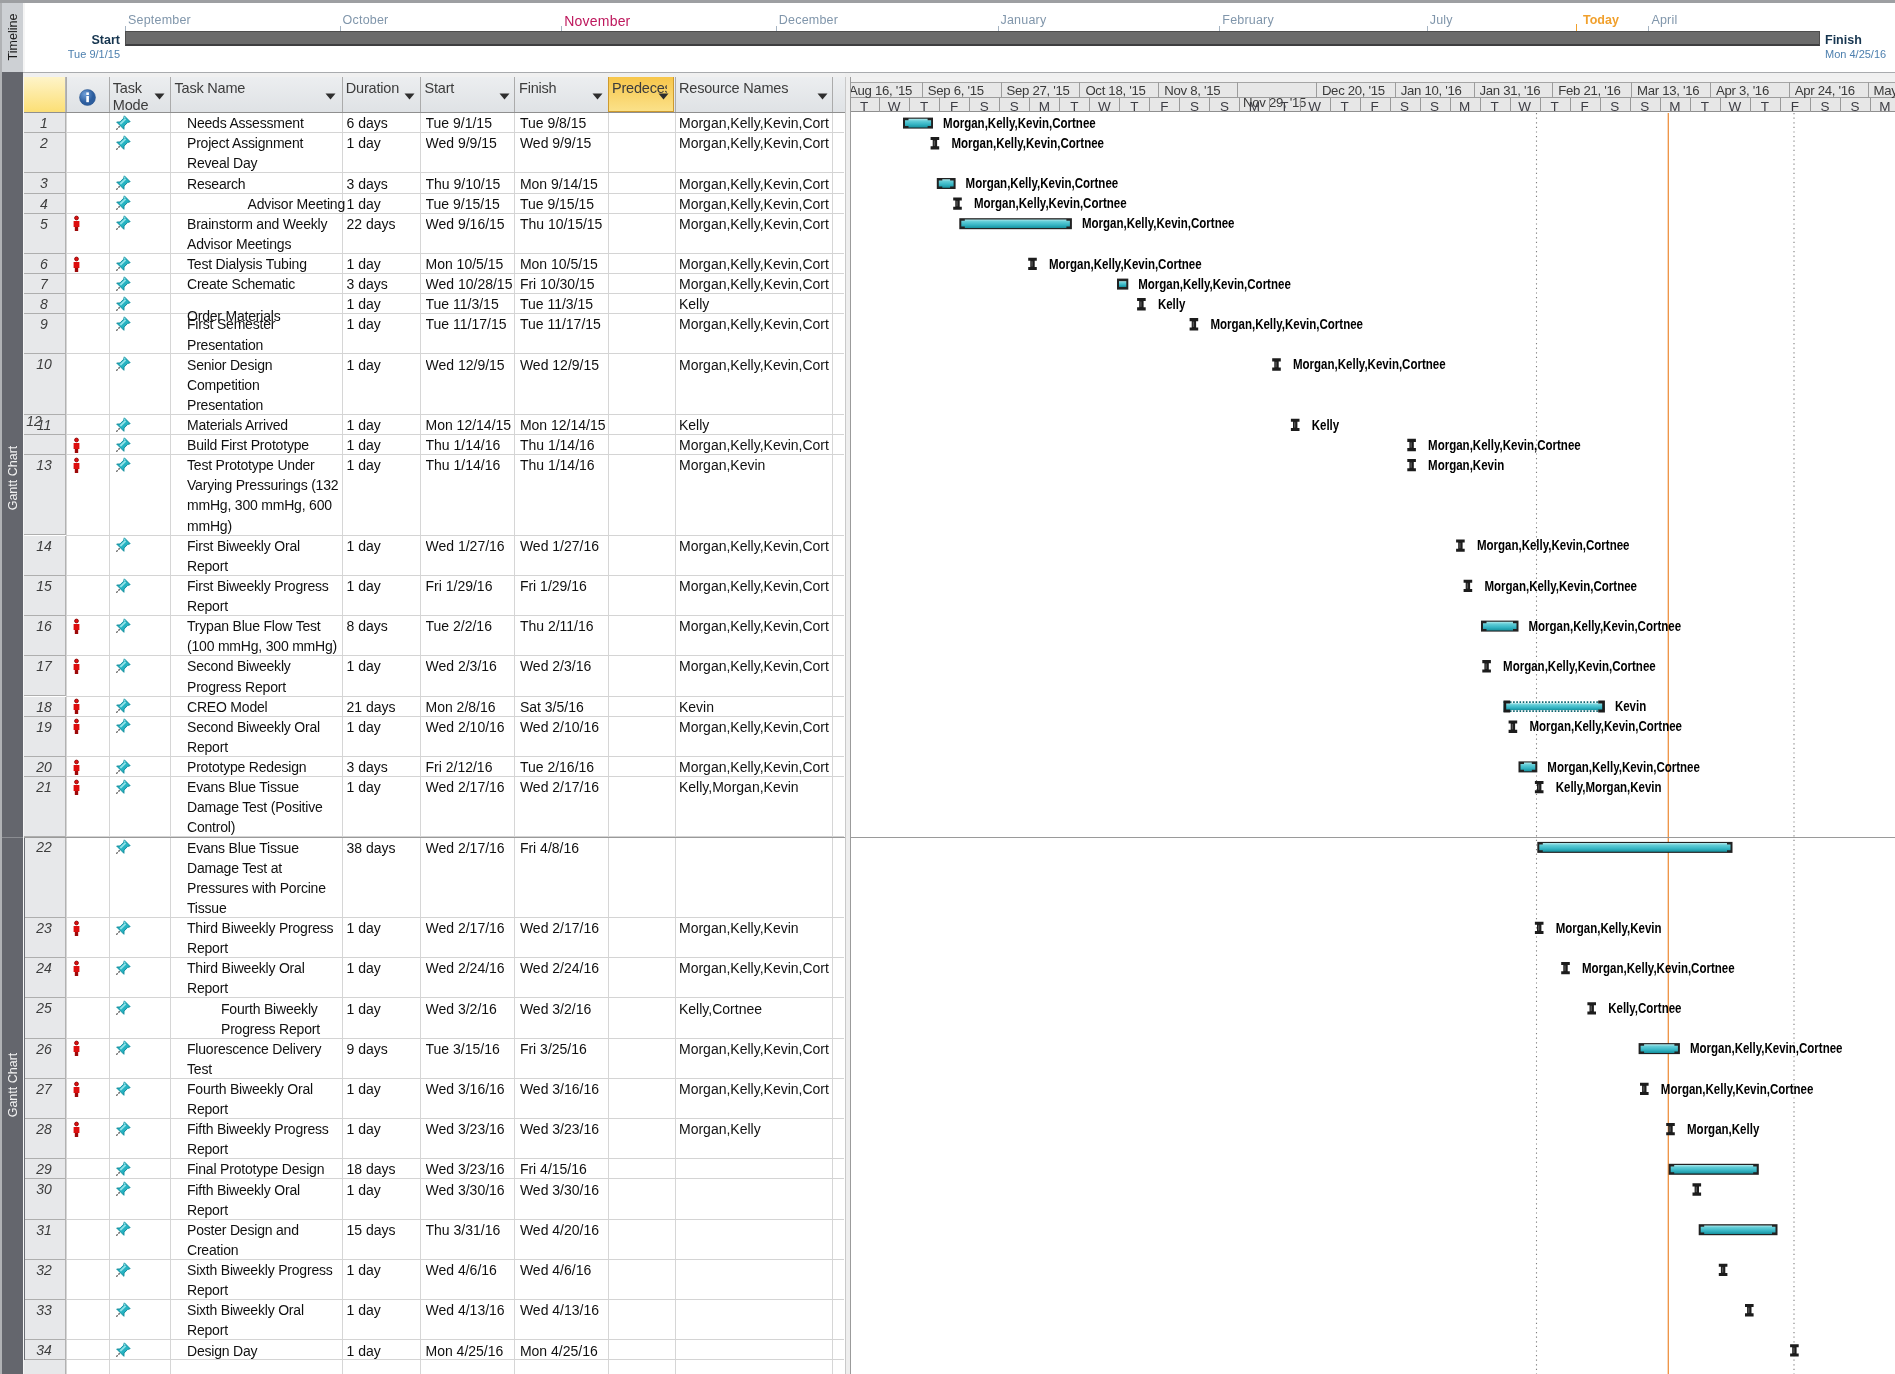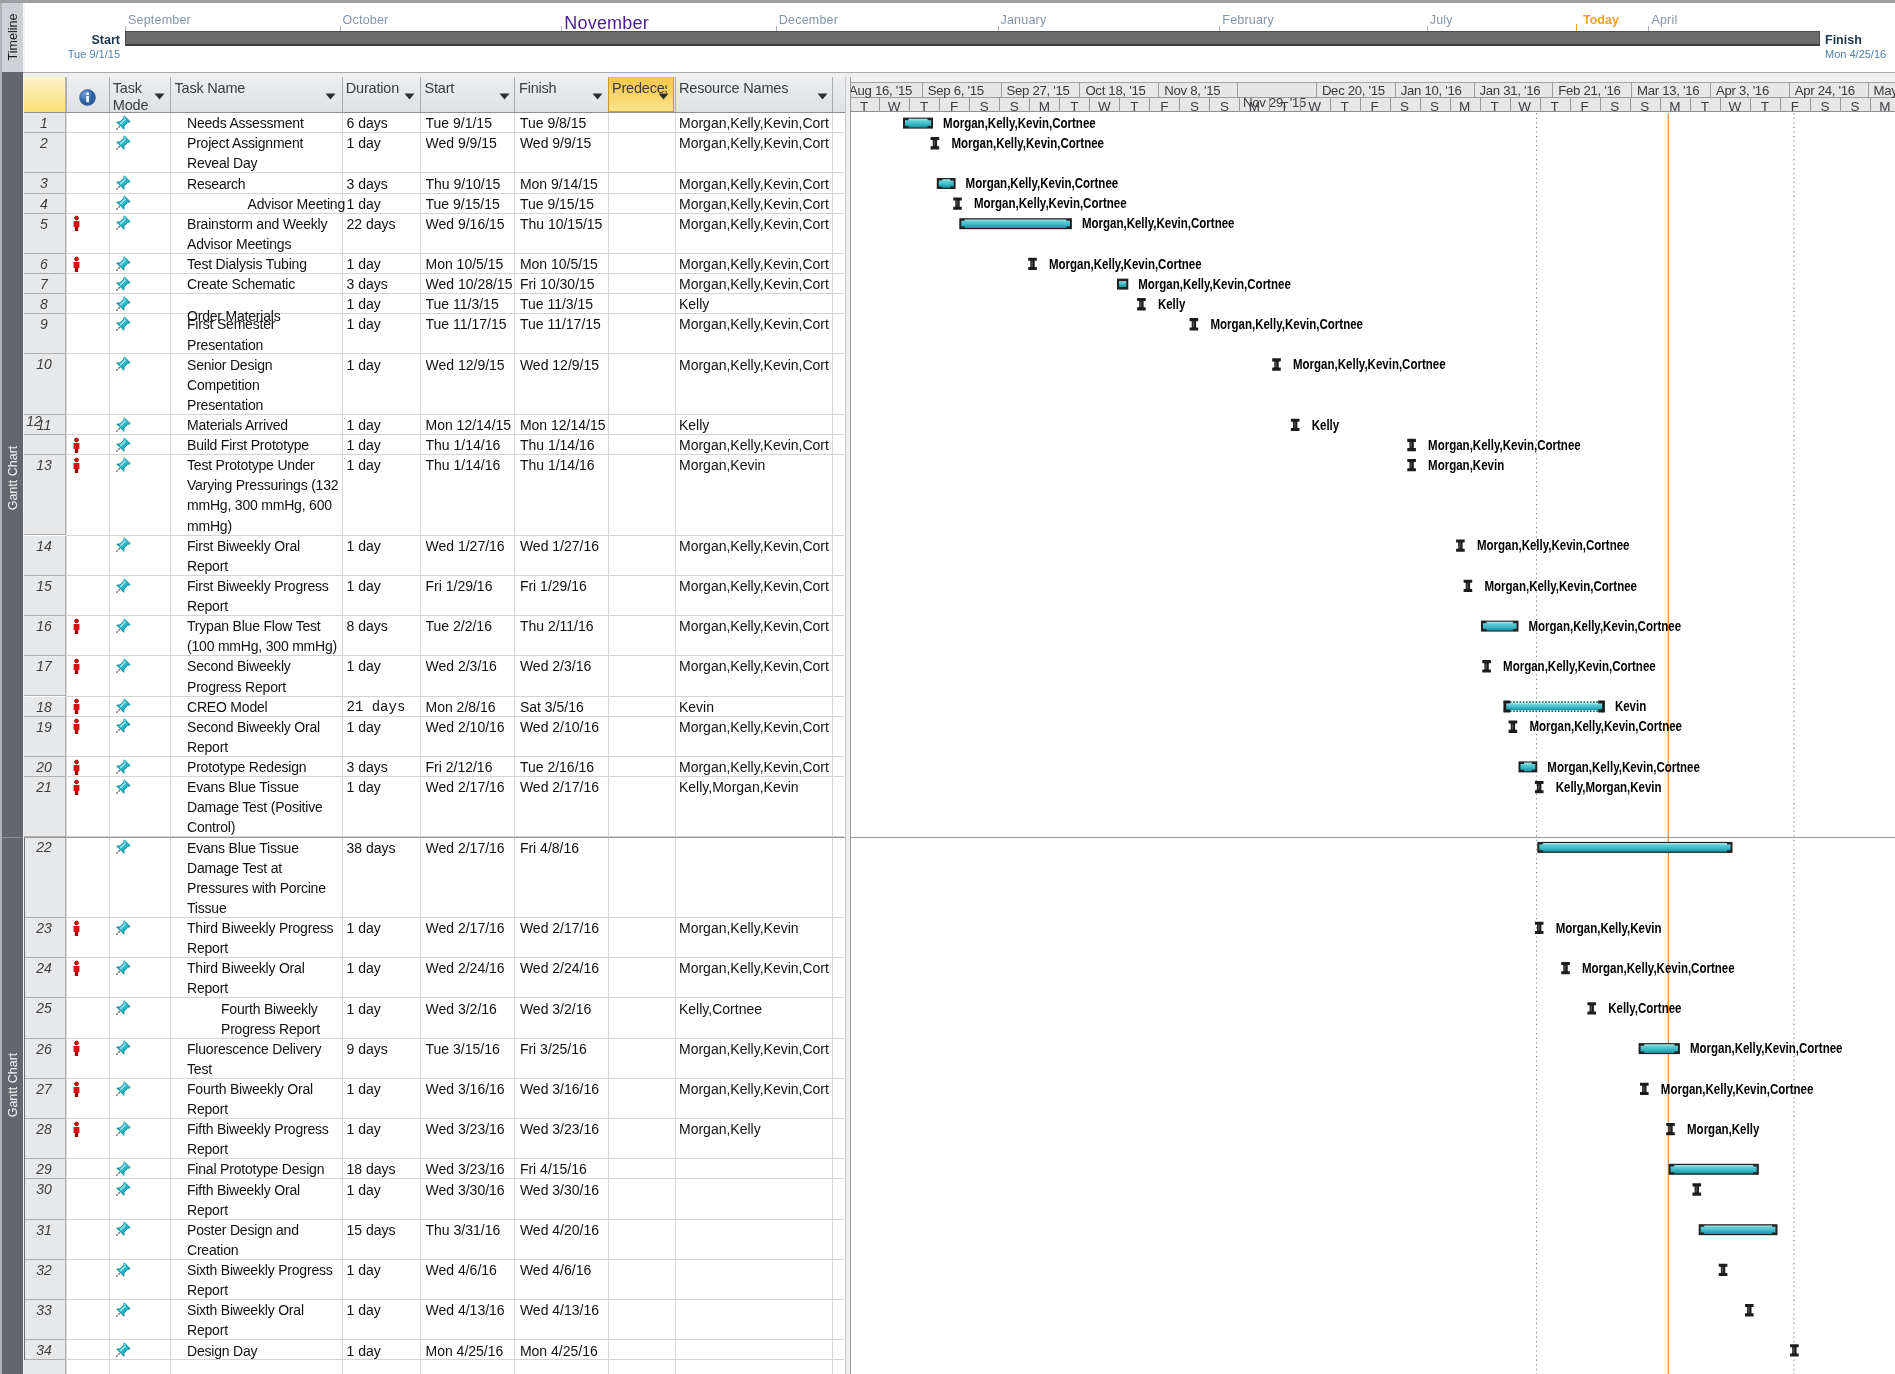--- a/index.html
+++ b/index.html
@@ -24,21 +24,21 @@
 <div style="position:absolute;left:-32px;top:465px;width:90px;height:26px;transform:rotate(-90deg);font-size:12.5px;color:#f2f2f2;text-align:center;line-height:26px;">Gantt&nbsp;Chart</div>
 <div style="position:absolute;left:-32px;top:1072px;width:90px;height:26px;transform:rotate(-90deg);font-size:12.5px;color:#f2f2f2;text-align:center;line-height:26px;">Gantt&nbsp;Chart</div>
 <div style="position:absolute;left:23px;top:2.5px;width:1.5px;height:1371.5px;background:#f5f5f5;"></div>
 <div style="position:absolute;left:24.5px;top:2.5px;width:1870.5px;height:69px;background:#fff;"></div>
 <div style="position:absolute;left:23px;top:71.5px;width:1872px;height:1px;background:#a9abae;"></div>
 <div style="position:absolute;left:125.0px;top:25.5px;width:1px;height:5px;background:#a6b4c2;"></div>
 <div style="position:absolute;left:128.0px;top:13px;height:14px;font-size:12.5px;color:#8096ab;letter-spacing:0.2px;">September</div>
 <div style="position:absolute;left:339.6px;top:25.5px;width:1px;height:5px;background:#a6b4c2;"></div>
 <div style="position:absolute;left:342.6px;top:13px;height:14px;font-size:12.5px;color:#8096ab;letter-spacing:0.2px;">October</div>
 <div style="position:absolute;left:561.3px;top:25.5px;width:1px;height:5px;background:#a6b4c2;"></div>
-<div style="position:absolute;left:564.3px;top:13px;height:14px;font-size:18px;color:#4c1d95;letter-spacing:0.2px;">November</div>
+<div style="position:absolute;left:564.3px;top:13px;height:14px;font-size:14px;color:#be185d;letter-spacing:0.2px;">November</div>
 <div style="position:absolute;left:775.8px;top:25.5px;width:1px;height:5px;background:#a6b4c2;"></div>
 <div style="position:absolute;left:778.8px;top:13px;height:14px;font-size:12.5px;color:#8096ab;letter-spacing:0.2px;">December</div>
 <div style="position:absolute;left:997.5px;top:25.5px;width:1px;height:5px;background:#a6b4c2;"></div>
 <div style="position:absolute;left:1000.5px;top:13px;height:14px;font-size:12.5px;color:#8096ab;letter-spacing:0.2px;">January</div>
 <div style="position:absolute;left:1219.3px;top:25.5px;width:1px;height:5px;background:#a6b4c2;"></div>
 <div style="position:absolute;left:1222.3px;top:13px;height:14px;font-size:12.5px;color:#8096ab;letter-spacing:0.2px;">February</div>
 <div style="position:absolute;left:1426.7px;top:25.5px;width:1px;height:5px;background:#a6b4c2;"></div>
 <div style="position:absolute;left:1429.7px;top:13px;height:14px;font-size:12.5px;color:#8096ab;letter-spacing:0.2px;">July</div>
 <div style="position:absolute;left:1648.4px;top:25.5px;width:1px;height:5px;background:#a6b4c2;"></div>
 <div style="position:absolute;left:1651.4px;top:13px;height:14px;font-size:12.5px;color:#8096ab;letter-spacing:0.2px;">April</div>
@@ -445,21 +445,21 @@
 <svg style="left:113.5px;top:698.3px;" width="17" height="17" viewBox="0 0 17 17">
       <path d="M2.4,14.6 L6.6,10.4" stroke="#3f3f3f" stroke-width="1.3" stroke-dasharray="1.7,1.2" fill="none"></path>
       <g transform="rotate(45 8.5 8.5)">
         <path d="M4.4,1.8 L12.6,1.8 L11.4,4.2 L11.4,9.2 L13.6,11.6 L3.4,11.6 L5.6,9.2 L5.6,4.2 Z" fill="#25b3c2"></path>
         <path d="M4.4,1.8 L12.6,1.8 L11.4,4.2 L11.4,9.2 L13.6,11.6 L3.4,11.6 L5.6,9.2 L5.6,4.2 Z" fill="none" stroke="#0e8a9a" stroke-width="0.9"></path>
         <rect x="6.4" y="3" width="1.8" height="7.4" fill="#96e4ea" opacity="0.95"></rect>
         <rect x="4.9" y="1.8" width="1.4" height="2" fill="#96e4ea" opacity="0.8"></rect>
       </g>
     </svg>
 <div class="name" style="left:187px;top:696.7px;width:158px;height:19.1px;">CREO Model</div>
-<div class="cell" style="left:346.5px;top:696.7px;width:72px;font-family:Liberation Mono, monospace;">21 days</div>
+<div class="cell" style="left:346.5px;top:696.7px;width:72px;">21 days</div>
 <div class="cell" style="left:425.5px;top:696.7px;width:88px;">Mon 2/8/16</div>
 <div class="cell" style="left:519.9px;top:696.7px;width:87px;">Sat 3/5/16</div>
 <div class="cell" style="left:679px;top:696.7px;width:150px;">Kevin</div>
 <div style="position:absolute;left:23.5px;top:716.6px;width:42.1px;height:40.24px;background:#e7e8ea;border-bottom:1px solid #aeaeae;border-right:1px solid #b2b2b2;"></div>
 <div class="num" style="left:23.5px;top:717.6px;width:41px;">19</div>
 <div style="position:absolute;left:65.6px;top:755.8px;width:778.9px;height:1px;background:#d4d4d4;"></div>
 <svg style="left:72.5px;top:719.4px;" width="7" height="16" viewBox="0 0 7 16">
       <circle cx="3.5" cy="2" r="1.9" fill="#e01010" stroke="#8d0b0b" stroke-width="0.9"></circle>
       <path d="M0.6,4.9 L6.4,4.9 L6.4,11 L5.1,11 L5.1,15 L1.9,15 L1.9,11 L0.6,11 Z" fill="#dd0d0d"></path>
       <path d="M1.9,11 L5.1,11 L5.1,15 L1.9,15 Z" fill="#9c0909"></path>

